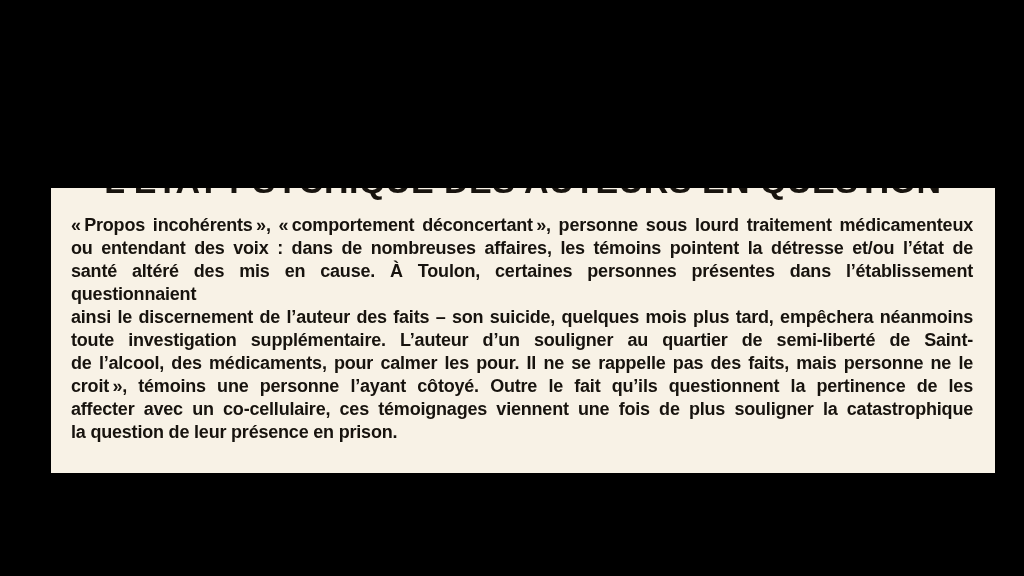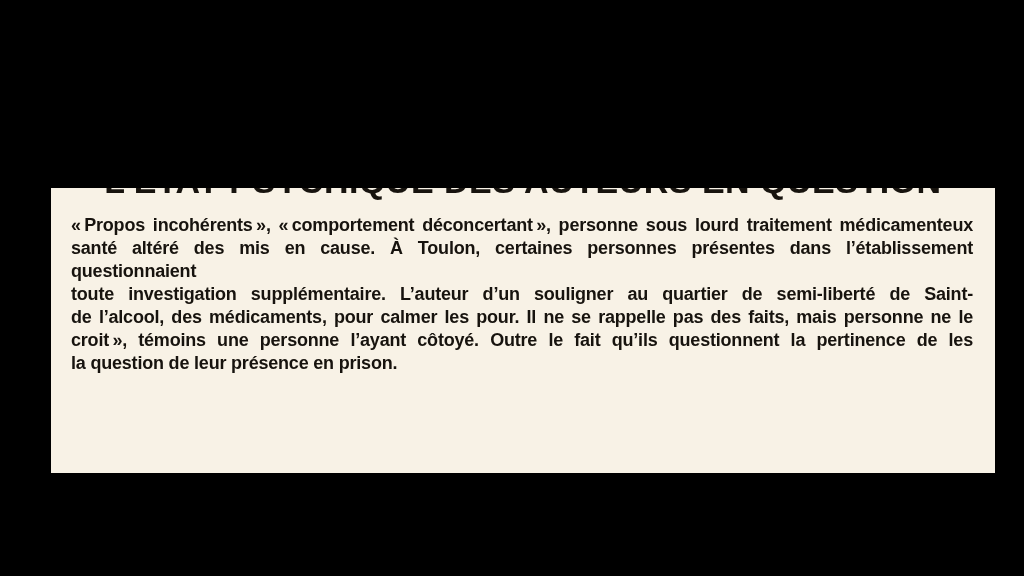--- a/index.html
+++ b/index.html
@@ -76,22 +76,25 @@
   }
 </style>
 </head>
 <body>
 
 <div class="stage">
   <section class="card">
     <h1 class="title">L’ÉTAT PSYCHIQUE DES AUTEURS EN QUESTION</h1>
     <div class="body">
         <div class="line">« Propos incohérents », « comportement déconcertant », personne sous lourd traitement médicamenteux</div>
+        <div class="line">ou entendant des voix : dans de nombreuses affaires, les témoins pointent la détresse et/ou l’état de</div>
         <div class="line">santé altéré des mis en cause. À Toulon, certaines personnes présentes dans l’établissement questionnaient</div>
+        <div class="line">ainsi le discernement de l’auteur des faits – son suicide, quelques mois plus tard, empêchera néanmoins</div>
         <div class="line">toute investigation supplémentaire. L’auteur d’un souligner au quartier de semi-liberté de Saint-</div>
         <div class="line">de l’alcool, des médicaments, pour calmer les pour. Il ne se rappelle pas des faits, mais personne ne le</div>
         <div class="line">croit », témoins une personne l’ayant côtoyé. Outre le fait qu’ils questionnent la pertinence de les</div>
+        <div class="line">affecter avec un co-cellulaire, ces témoignages viennent une fois de plus souligner la catastrophique</div>
         <div class="line">la question de leur présence en prison.</div>
       </div>
   </section>
   <div class="bar top"></div>
   <div class="bar bottom"></div>
 </div>
 
 </body></html>

